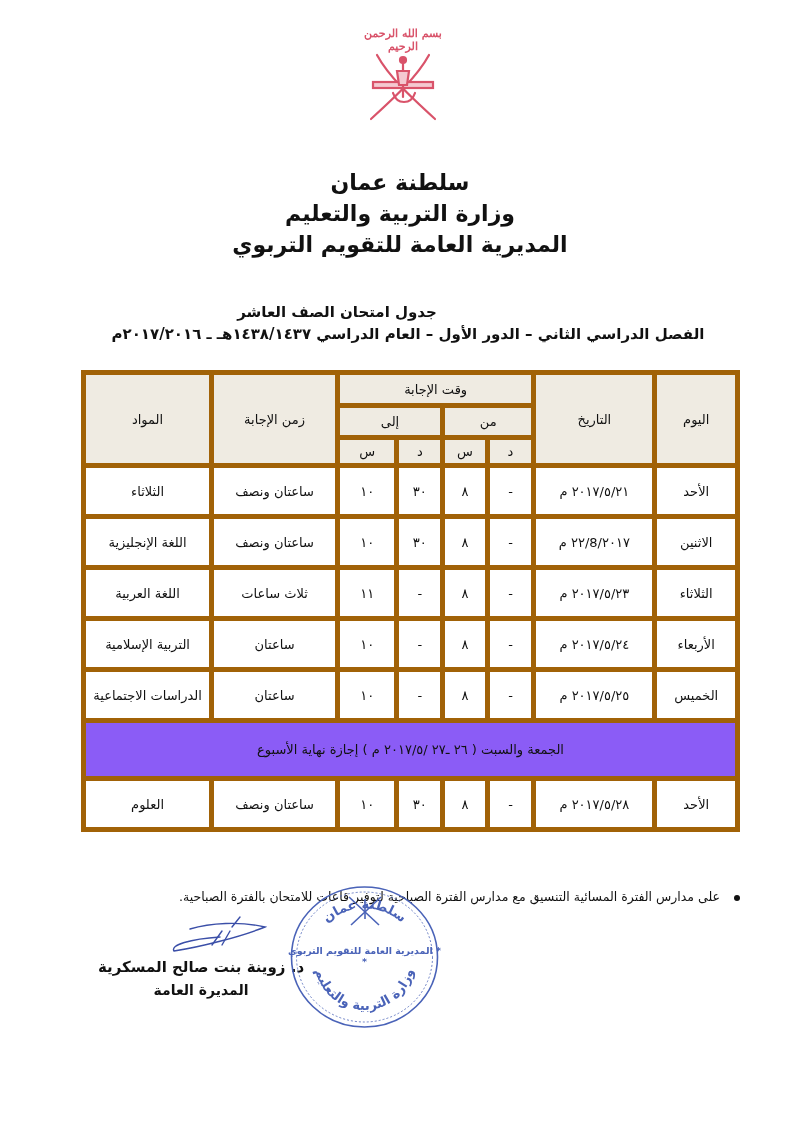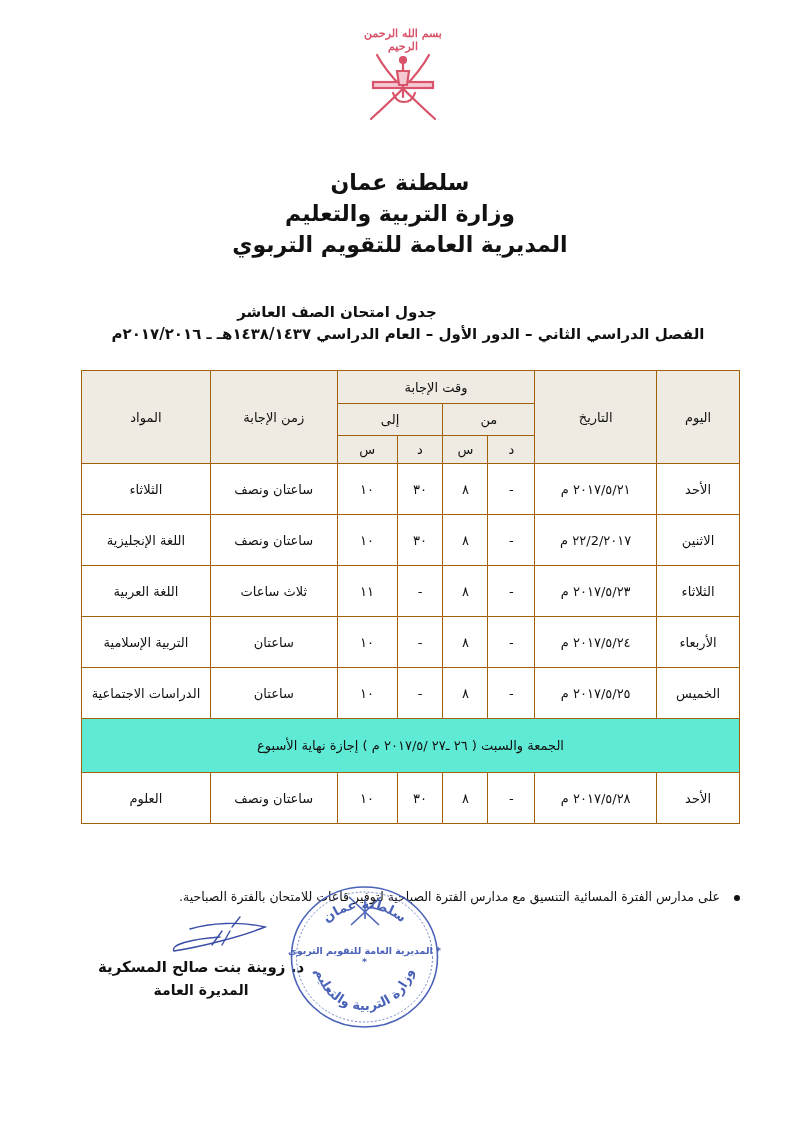--- a/index.html
+++ b/index.html
@@ -15,28 +15,28 @@
   .hl2 { top:201px; font-size:22px; }
   .hl3 { top:232px; font-size:22px; }
   .title1 { top:303px; font-size:15px; font-weight:bold; text-align:center; width:674px; left:0; direction:rtl; }
   .title2 { top:325px; font-size:15px; font-weight:bold; text-align:center; width:800px; left:8px; direction:rtl; }
 
   table.sched {
     position:absolute; left:81px; top:370px; width:659px; border-collapse:collapse;
     direction:rtl; font-size:13px;
   }
   table.sched td, table.sched th {
-    border:1px solid #a16207; text-align:center; padding:0; font-weight:normal;
+    border:5px solid #a16207; text-align:center; padding:0; font-weight:normal;
   }
   table.sched th { background:#efebe2; }
   .hdr-main { height:33px; }
   .hdr-sub { height:32px; }
   .hdr-unit { height:28px; }
   .row { height:51px; }
-  .holiday td { background:#5eead4; height:53px; }
+  .holiday td { background:#8b5cf6; height:53px; }
   .note { top:865px; right:60px; width:660px; direction:rtl; font-size:12.5px; text-align:right;margin-top:24px; }
   .bullet { display:inline-block; width:6px; height:6px; border-radius:50%; background:#111; margin-left:14px; vertical-align:middle; }
   .sign-name { top:958px; left:96px; width:210px; text-align:center; direction:rtl; font-weight:bold; font-size:15px; }
   .sign-title { top:982px; left:96px; width:210px; text-align:center; direction:rtl; font-weight:bold; font-size:14px; }
   .signature { left:160px; top:915px; width:110px; height:45px; }
   .stamp { left:287px; top:883px; width:155px; height:148px; }
   .stamp-center { position:absolute; left:0; top:62px; width:155px; text-align:center; color:#4a63b8; font-size:9.5px; font-weight:bold; direction:rtl; }
 </style>
 </head>
 <body>
@@ -98,21 +98,21 @@
     <td>٢٠١٧/٥/٢١ م</td>
     <td>-</td>
     <td>٨</td>
     <td>٣٠</td>
     <td>١٠</td>
     <td>ساعتان ونصف</td>
     <td>الثلاثاء</td>
   </tr>
   <tr class="row">
     <td>الاثنين</td>
-    <td>٢٠١٧/2/٢٢ م</td>
+    <td>٢٠١٧/8/٢٢ م</td>
     <td>-</td>
     <td>٨</td>
     <td>٣٠</td>
     <td>١٠</td>
     <td>ساعتان ونصف</td>
     <td>اللغة الإنجليزية</td>
   </tr>
   <tr class="row">
     <td>الثلاثاء</td>
     <td>٢٠١٧/٥/٢٣ م</td>

